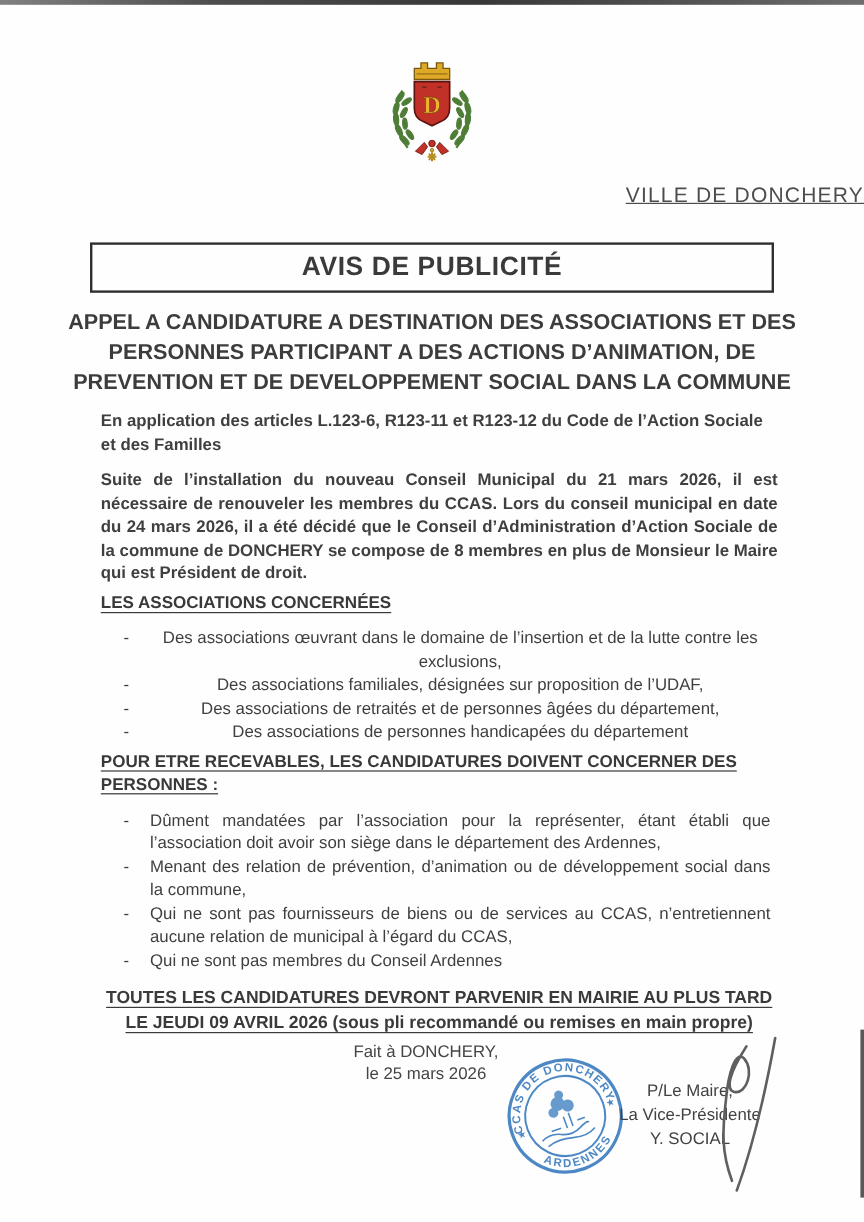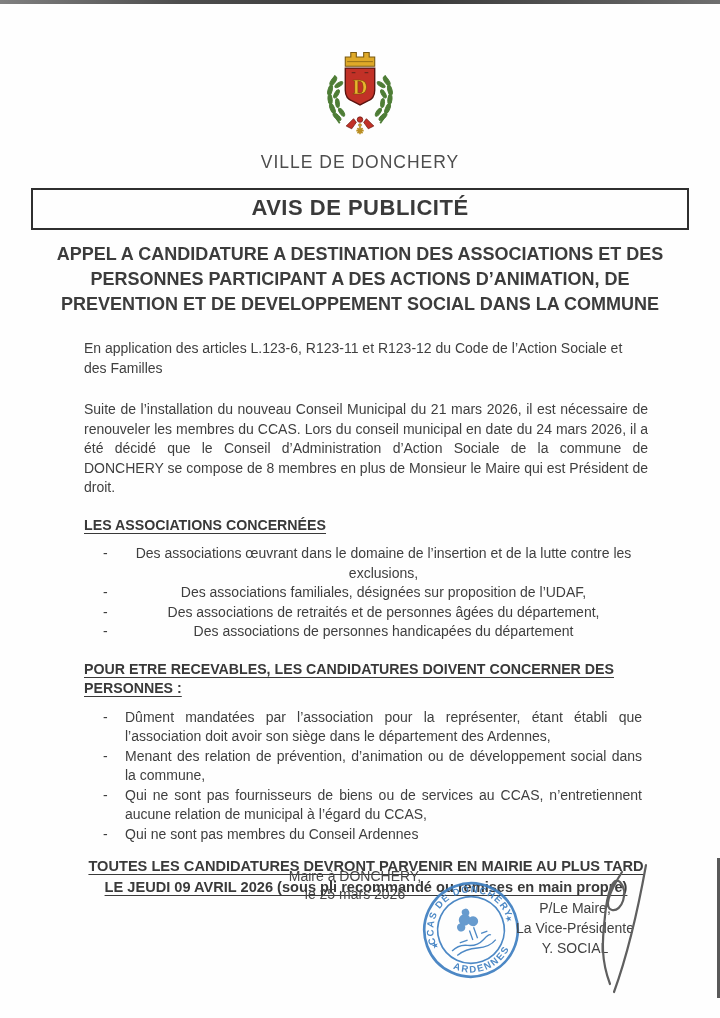--- a/index.html
+++ b/index.html
@@ -17,40 +17,40 @@
     position: absolute; top: 0; left: 0; width: 720px; height: 4px;
     background: linear-gradient(90deg, #6a6a6a 0%, #2e2e2e 25%, #141414 55%, #3d3d3d 85%, #555 100%);
     opacity: .85;
   }
   .scan-edge-right {
     position: absolute; right: 0px; top: 858px; width: 3px; height: 140px;
     background: #2f2f2f; opacity: .8;
   }
   .crest { width: 84px; height: 92px; margin: 46px auto 0; }
   .city {
-    margin-top: 14px; text-align: center;
-    font-size: 17.5px; letter-spacing: 1px; color: #4d4d4d;
+    margin-top: 14px; text-align: right;
+    font-size: 17.5px; letter-spacing: 1px; color: #4d4d4d; text-decoration: underline;
   }
   .title-box {
-    width: 658px; margin: 15px auto 0;
+    width: 570px; margin: 29px auto 0;
     border: 2px solid #2f2f2f;
     padding: 5px 0 7px;
     text-align: center;
   }
   .title-box span { font-size: 22px; font-weight: bold; color: #3a3a3a; letter-spacing: .5px; }
   .heading {
     width: 620px; margin: 12px auto 0;
     text-align: center; font-weight: bold;
     font-size: 18px; line-height: 25px; color: #3c3c3c;
   }
   .content { margin: 0 72px 0 84px; font-size: 14px; line-height: 19.5px; }
-  .content p { margin-top: 22px; }
+  .content p { margin-top: 10px; font-weight: bold; }
   .just { text-align: justify; }
   .sec-title {
-    margin-top: 18px;
+    margin-top: 6px;
     font-size: 14.2px; font-weight: bold; color: #393939;
     text-decoration: underline; text-underline-offset: 3px;
   }
   .list { margin-top: 9px; }
   .li { display: flex; }
   .dash { width: 41px; padding-left: 19px; flex: none; }
   .litext { flex: 1; padding-right: 6px; text-align: center; }
   .list-just .litext { text-align: justify; }
   .deadline {
     margin: 12px auto 0; width 560px; width: 560px;
@@ -177,21 +177,21 @@
       </div>
     </div>
 
     <div class="deadline">
       <div>TOUTES LES CANDIDATURES  DEVRONT PARVENIR EN MAIRIE AU PLUS TARD</div>
       <div>LE JEUDI 09 AVRIL 2026 (sous pli recommandé ou remises en main propre)</div>
     </div>
   </div>
 
   <div class="fait">
-    <div>Maire à DONCHERY,</div>
+    <div>Fait à DONCHERY,</div>
     <div>le 25 mars 2026</div>
   </div>
 
   <div class="stamp">
     <svg viewBox="0 0 120 120" width="100" height="100">
       <defs>
         <path id="arcTop" d="M 28.2,91.8 A 45,45 0 1 1 91.8,91.8" fill="none"></path>
         <path id="arcBot" d="M 9,60 A 51,51 0 0 0 111,60" fill="none"></path>
       </defs>
       <circle cx="60" cy="60" r="56" fill="none" stroke="#3e7fc1" stroke-width="3.2"></circle>

